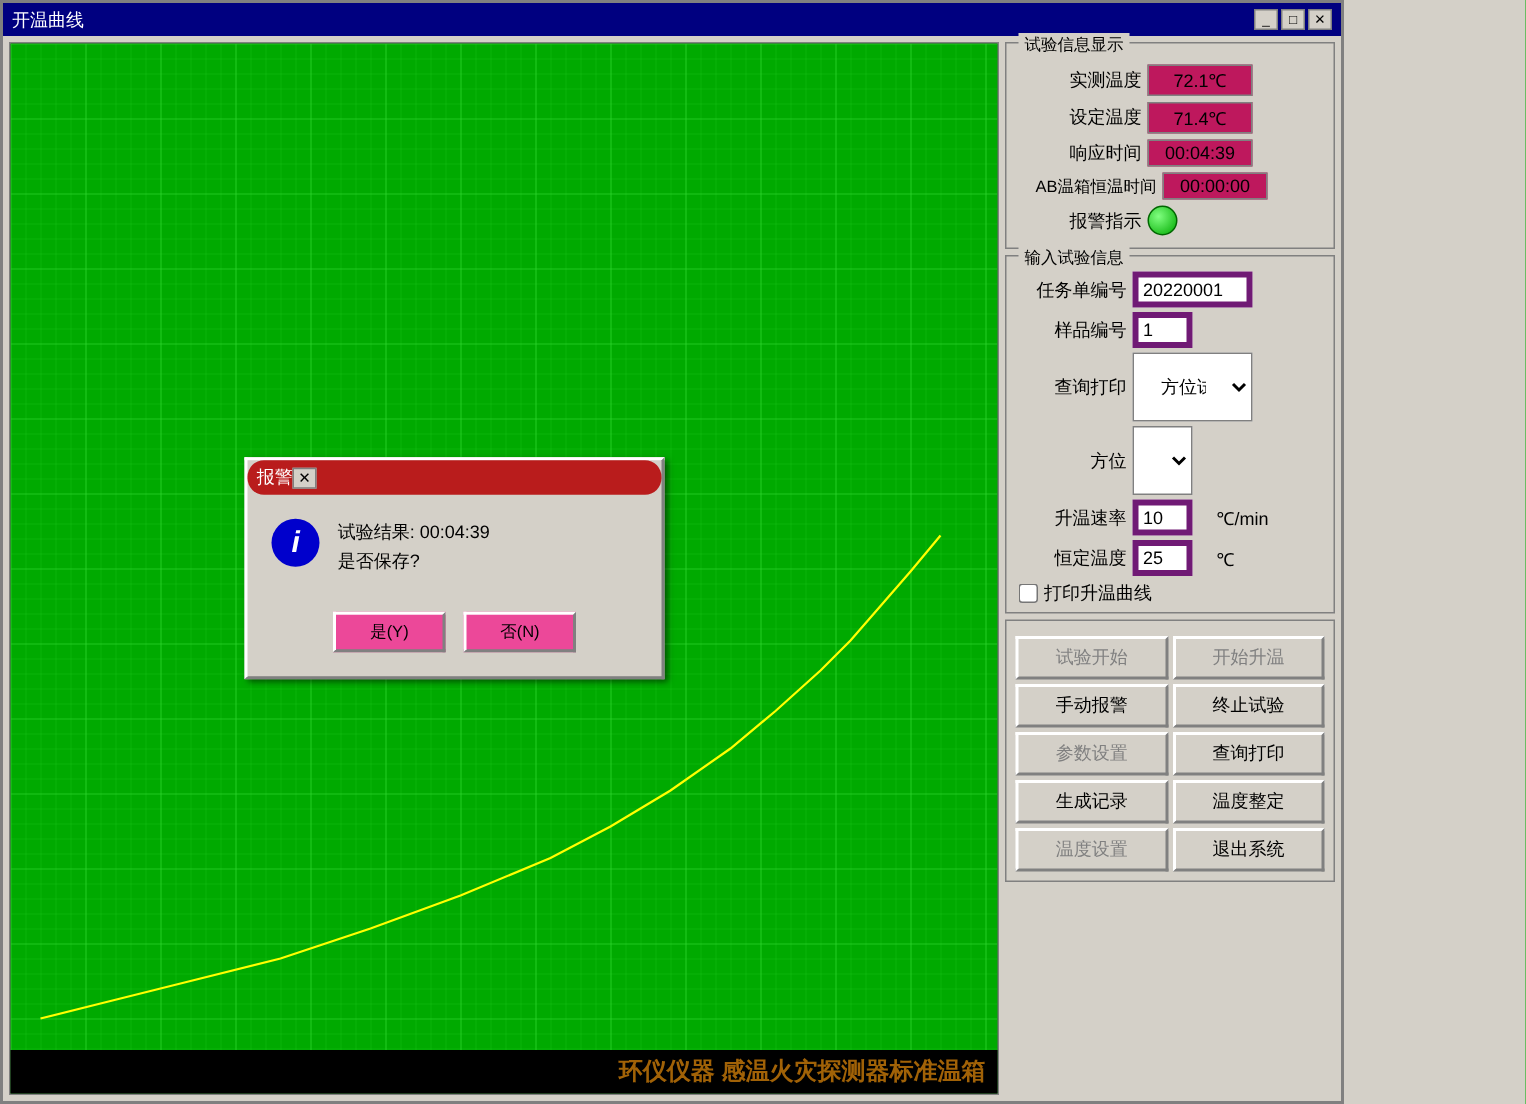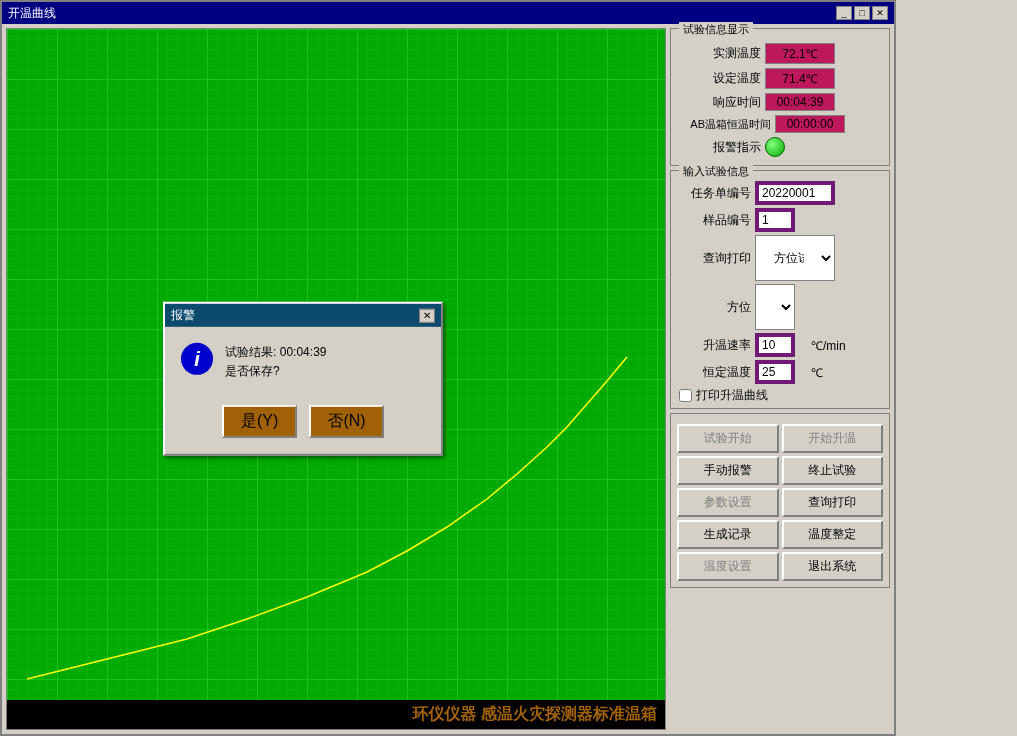--- a/index.html
+++ b/index.html
@@ -212,27 +212,27 @@
       left: 45%;
       transform: translate(-50%, -50%);
       width: 280px;
       background: #d4d0c8;
       border: 2px solid;
       border-color: #ffffff #808080 #808080 #ffffff;
       box-shadow: 2px 2px 4px rgba(0,0,0,0.5);
     }
     
     .dialog-title {
-      background: #0c4a6e;
+      background: #b91c1c;
       color: white;
       padding: 3px 6px;
       font-size: 12px;
       display: flex;
-      justify-content: space-between;
-      align-items: center;
+      align-items: center;
+      border-radius: 11px;
     }
     
     .dialog-close {
       background: #d4d0c8;
       border: 1px solid #808080;
       width: 16px;
       height: 14px;
       font-size: 10px;
       cursor: pointer;
       display: flex;
@@ -270,26 +270,26 @@
     .dialog-buttons {
       display: flex;
       justify-content: center;
       gap: 12px;
       padding: 8px 16px 16px;
     }
     
     .dialog-btn {
       width: 75px;
       padding: 4px;
-      background: #a16207;
+      background: #ec4899;
       border: 2px solid;
       border-color: #ffffff #808080 #808080 #ffffff;
       cursor: pointer;
       text-align: center;
-      font-size: 16px;
+      font-size: 11px;
     }
     
     .unit-text {
       font-size: 12px;
       margin-left: 16px;
     }
 
     svg.grid-svg {
       width: 100%;
       height: 100%;

